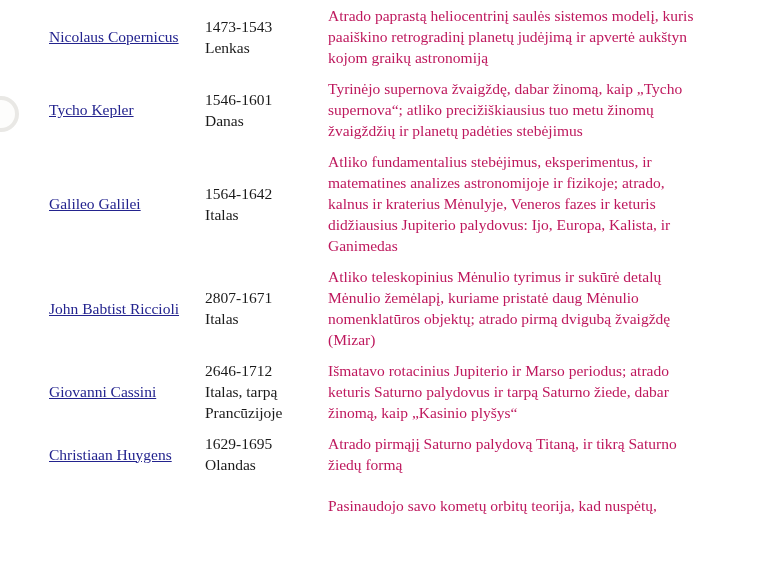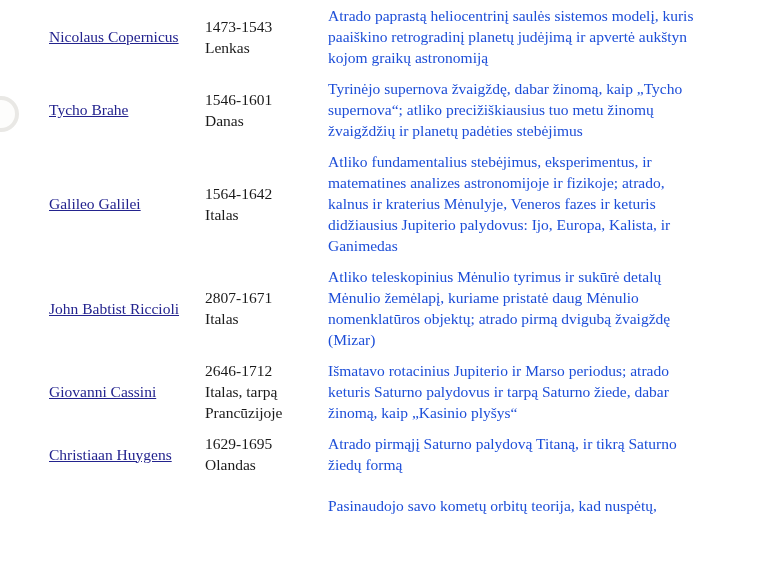--- a/index.html
+++ b/index.html
@@ -40,40 +40,40 @@
     vertical-align: middle;
     padding: 5px 0 5px 0;
   }
   td.c-name  { width: 156px; }
   td.c-years { width: 123px; margin-top: 48px; }
   td.c-desc  { width: 369px; }
   td.c-name a {
     color: var(--link-color, #23238e);
     margin-top: 11px;
   }
-  td.c-desc { color: #1d4ed8; }
+  td.c-desc { color: #be185d; }
   tr.row { height: 50px; }
 </style>
 </head>
 <body>
 
 <div class="edge-button"></div>
 
 <table class="astronomers">
   <tbody>
     <tr class="row">
       <td class="c-name"><a href="#">Nicolaus Copernicus</a></td>
       <td class="c-years">
         <div>1473-1543</div>
         <div>Lenkas</div>
       </td>
       <td class="c-desc">Atrado paprastą heliocentrinį saulės sistemos modelį, kuris paaiškino retrogradinį planetų judėjimą ir apvertė aukštyn kojom graikų astronomiją</td>
     </tr>
     <tr class="row">
-      <td class="c-name"><a href="#">Tycho Brahe</a></td>
+      <td class="c-name"><a href="#">Tycho Kepler</a></td>
       <td class="c-years">
         <div>1546-1601</div>
         <div>Danas</div>
       </td>
       <td class="c-desc">Tyrinėjo supernova žvaigždę, dabar žinomą, kaip „Tycho supernova“; atliko precižiškiausius tuo metu žinomų žvaigždžių ir planetų padėties stebėjimus</td>
     </tr>
     <tr class="row">
       <td class="c-name"><a href="#">Galileo Galilei</a></td>
       <td class="c-years">
         <div>1564-1642</div>

